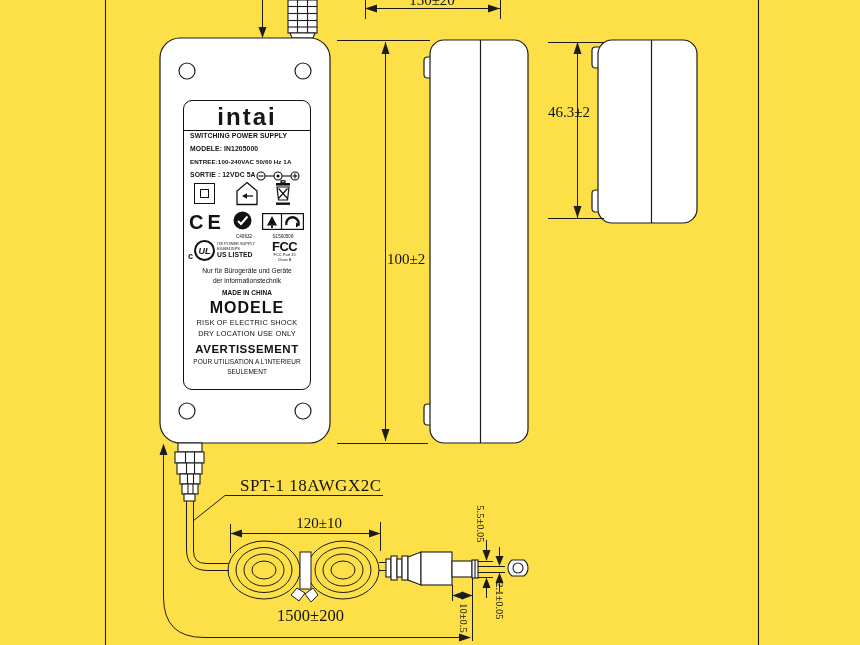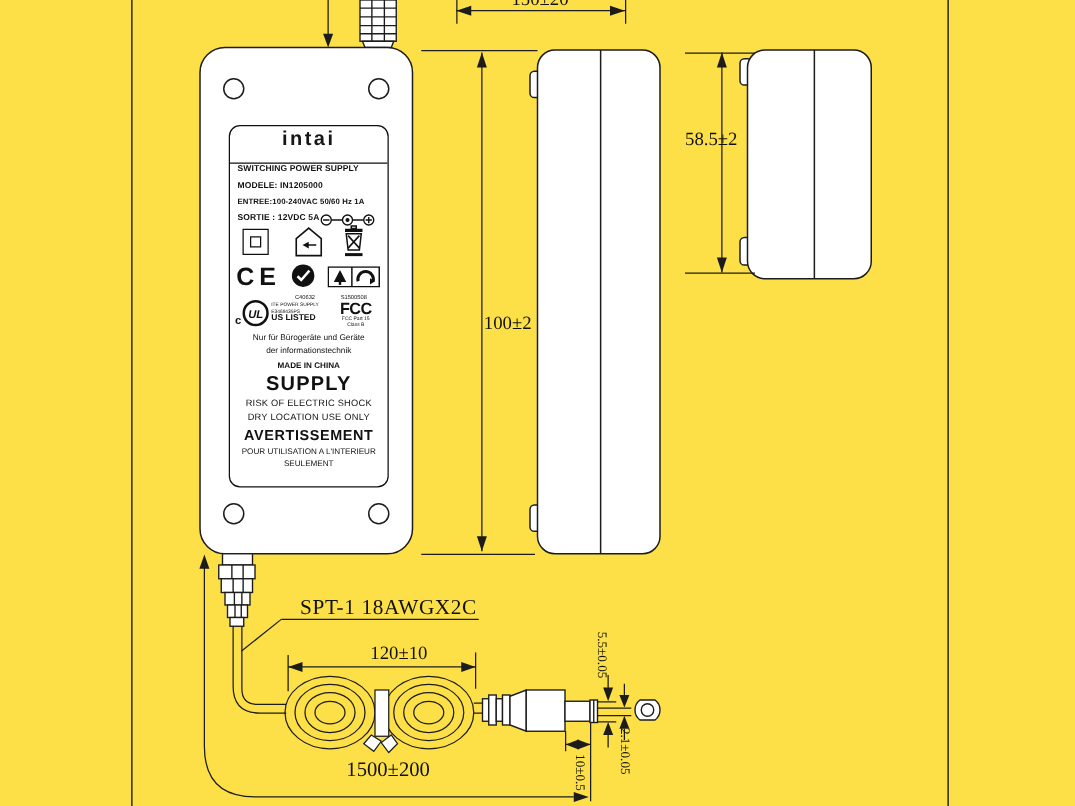--- a/index.html
+++ b/index.html
@@ -7,21 +7,21 @@
          font-family:"Liberation Sans","DejaVu Sans",sans-serif;color:#111;}
   #sheet svg.linework{position:absolute;left:0;top:0;}
   .dimtxt{position:absolute;font-family:"Liberation Serif","DejaVu Serif",serif;
           font-size:15px;color:#111;white-space:nowrap;line-height:1.05;}
   .vert{transform:rotate(90deg);transform-origin:center center;text-align:center;
         font-size:10.5px;height:12px;}
   
   .psu-label{position:absolute;left:183px;top:100px;width:128px;height:290px;
              border:1.2px solid #111;border-radius:9px;box-sizing:border-box;}
   .psu-label .row{position:absolute;left:0;width:100%;text-align:center;white-space:nowrap;}
-  .logo{top:2px;font-weight:bold;font-size:16px;letter-spacing:2px;color:#161616;}
+  .logo{top:2px;font-weight:bold;font-size:24px;letter-spacing:2px;color:#161616;}
   .logo-sep{position:absolute;top:29px;left:0;width:100%;border-top:1.1px solid #111;}
   .spec{position:absolute;left:6px;white-space:nowrap;font-size:6.8px;font-weight:bold;letter-spacing:.1px;}
   .spec3{font-size:6.2px;}
   .ic{position:absolute;}
   .classii{width:21px;height:21px;border:1.6px solid #111;display:flex;align-items:center;justify-content:center;box-sizing:border-box;}
   .classii>div{width:9px;height:9px;border:1.6px solid #111;box-sizing:border-box;}
   .ce{font-weight:bold;font-size:20px;letter-spacing:4px;}
   .ctick{width:19px;height:19px;}
   .tinynum{font-size:4.6px;text-align:center;line-height:1.1;letter-spacing:0;}
   .ulwrap{display:flex;align-items:center;}
@@ -206,21 +206,21 @@
 
     <g stroke-width="1">
       <path d="M163.5,449 V597 Q163.5,637.5 204,637.5 H459"></path>
       <polygon points="163.5,443.5 159.5,455 167.5,455" fill="#1c1c1c" stroke="none"></polygon>
       <polygon points="471,637.5 459,633.5 459,641.5" fill="#1c1c1c" stroke="none"></polygon>
     </g>
   </svg>
 
   <div class="dimtxt" style="left:392px;top:-7px;width:80px;text-align:center;">150±20</div>
   <div class="dimtxt" style="left:387px;top:252px;">100±2</div>
-  <div class="dimtxt" style="left:540px;top:105px;width:58px;text-align:center;">58.5±2</div>
+  <div class="dimtxt" style="left:540px;top:105px;width:58px;text-align:center;">46.3±2</div>
   <div class="dimtxt" style="left:240px;top:477px;letter-spacing:.5px;font-size:17px;">SPT-1 18AWGX2C</div>
   <div class="dimtxt" style="left:270px;top:516px;width:72px;text-align:right;">120±10</div>
   <div class="dimtxt" style="left:262px;top:607px;width:97px;text-align:center;font-size:16.5px;">1500±200</div>
   <div class="dimtxt vert" style="left:455px;top:518px;width:50px;">5.5±0.05</div>
   <div class="dimtxt vert" style="left:474px;top:595px;width:50px;">2.1±0.05</div>
   <div class="dimtxt vert" style="left:441px;top:612px;width:44px;">10±0.5</div>
 
   <div class="psu-label">
     <div class="row logo">intai</div>
     <div class="logo-sep"></div>
@@ -290,21 +290,21 @@
     <div class="ic" style="left:88px;top:139px;text-align:center;">
       <div class="fcc-big">FCC</div>
       <div class="fcc-tiny">FCC Part 15</div>
       <div class="fcc-tiny">Class B</div>
     </div>
 
     <div class="row de" style="top:166px;">Nur für Bürogeräte und Geräte</div>
     <div class="row de" style="top:176px;">der informationstechnik</div>
     <div class="row made" style="top:188px;">MADE IN CHINA</div>
 
-    <div class="row caution" style="top:198px;">SUPPLY</div>
+    <div class="row caution" style="top:198px;">MODELE</div>
     <div class="row warn" style="top:217px;text-align:center;">RISK OF ELECTRIC SHOCK</div>
     <div class="row warn" style="top:228px;">DRY LOCATION USE ONLY</div>
 
     <div class="row avert" style="top:242px;">AVERTISSEMENT</div>
     <div class="row fr" style="top:257px;">POUR UTILISATION A L'INTERIEUR</div>
     <div class="row fr" style="top:267px;">SEULEMENT</div>
   </div>
 
 </div>
 

